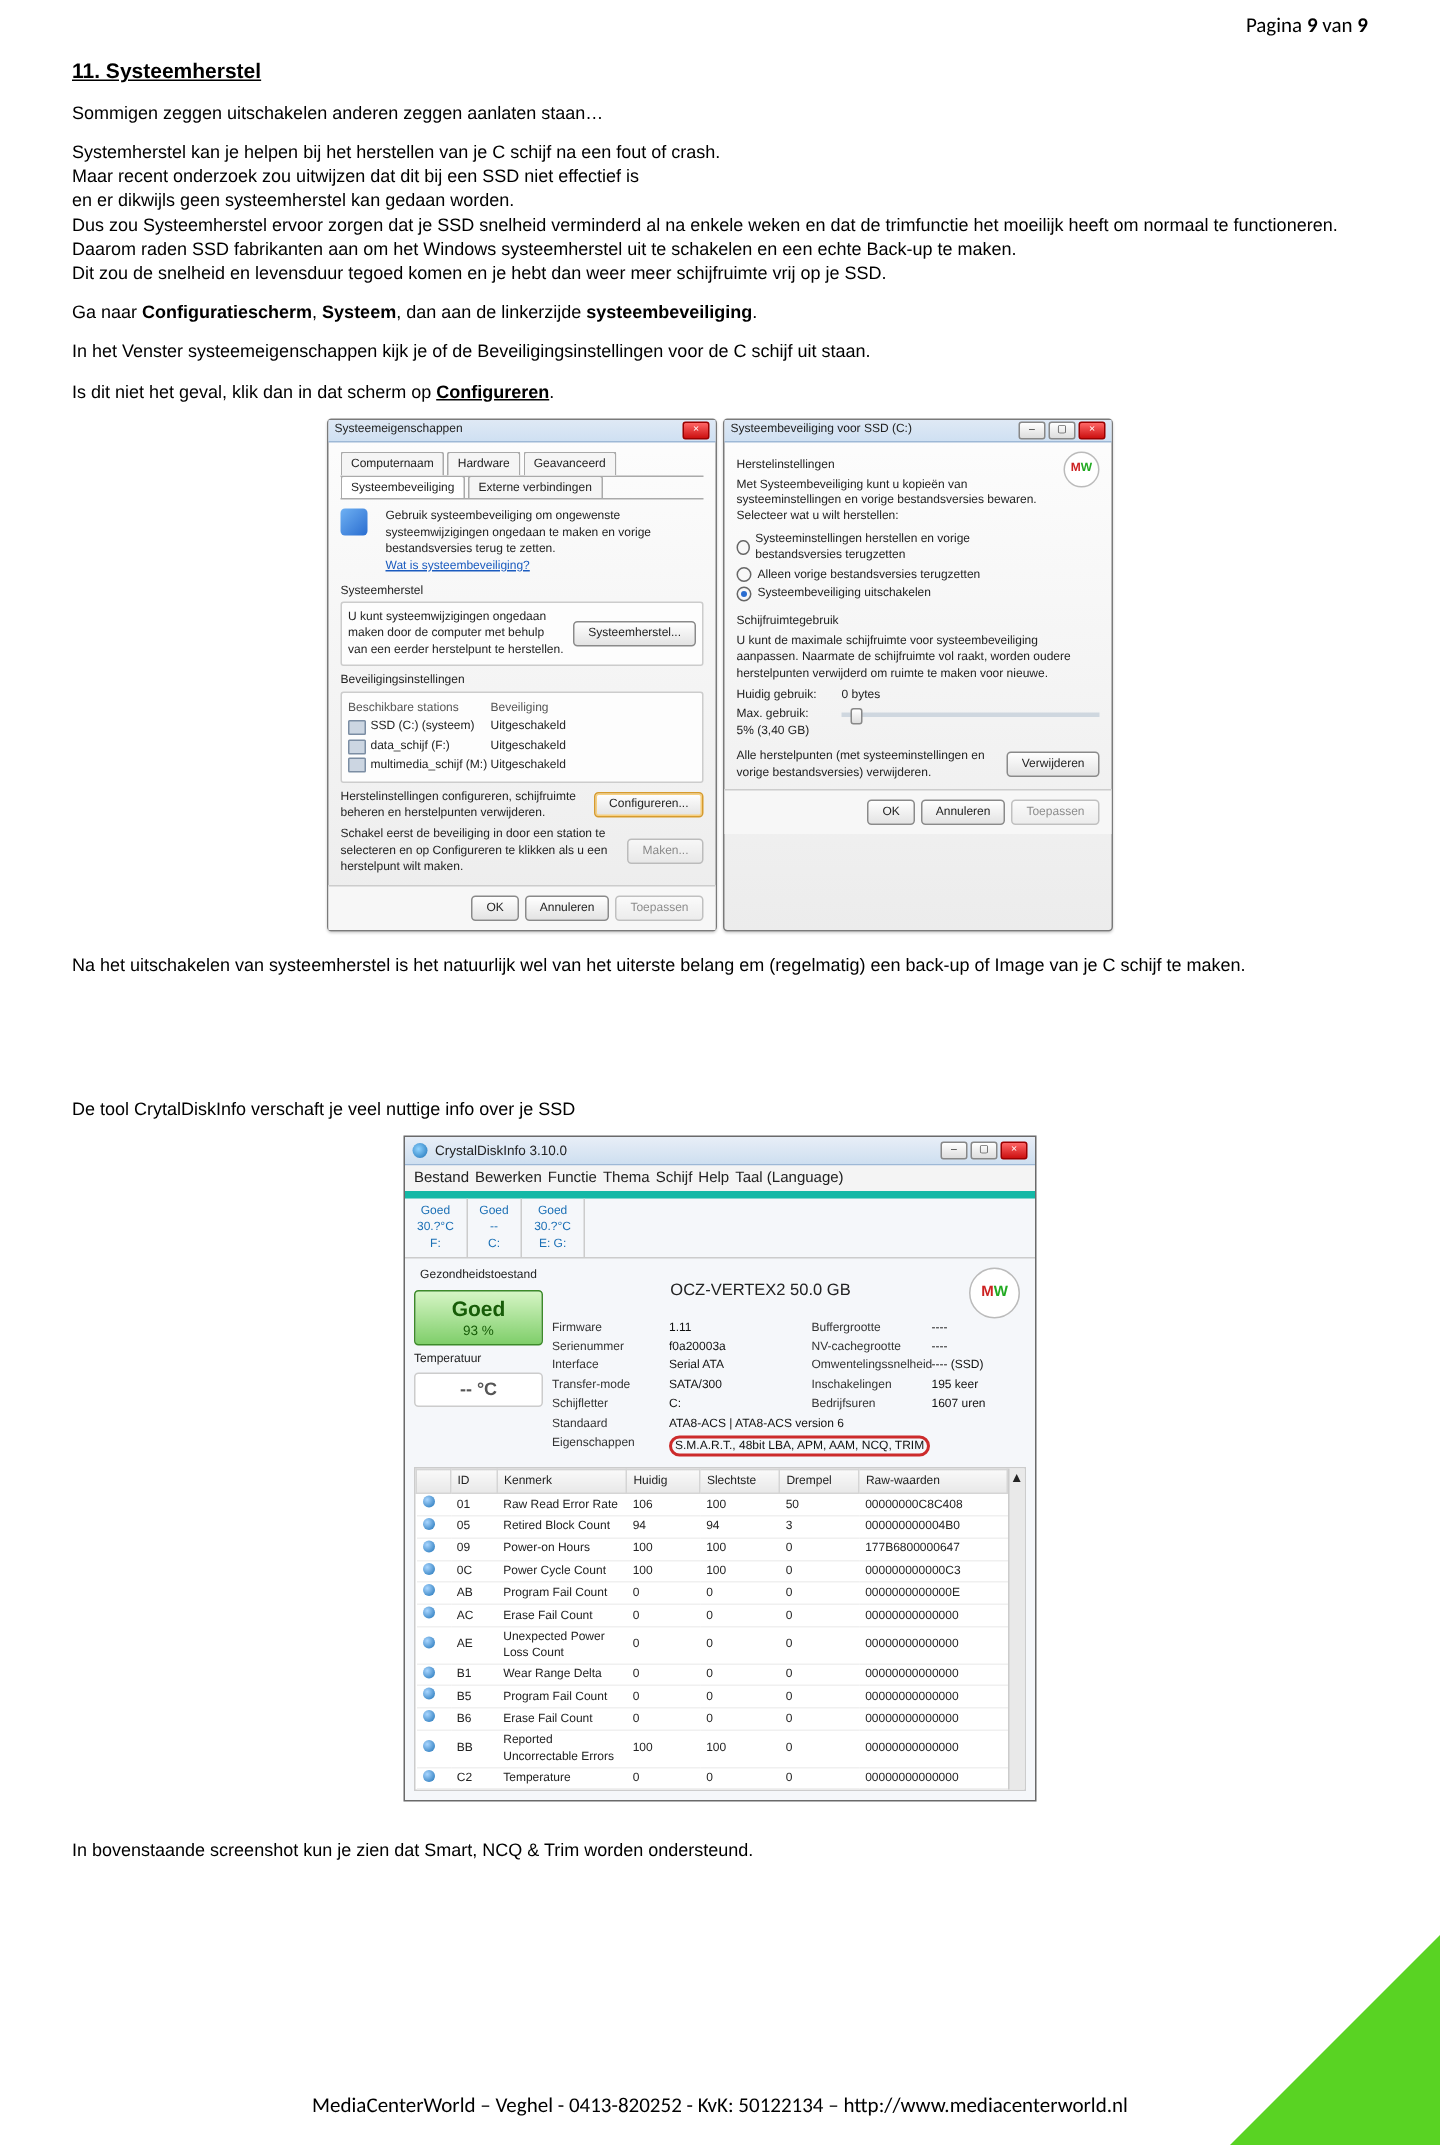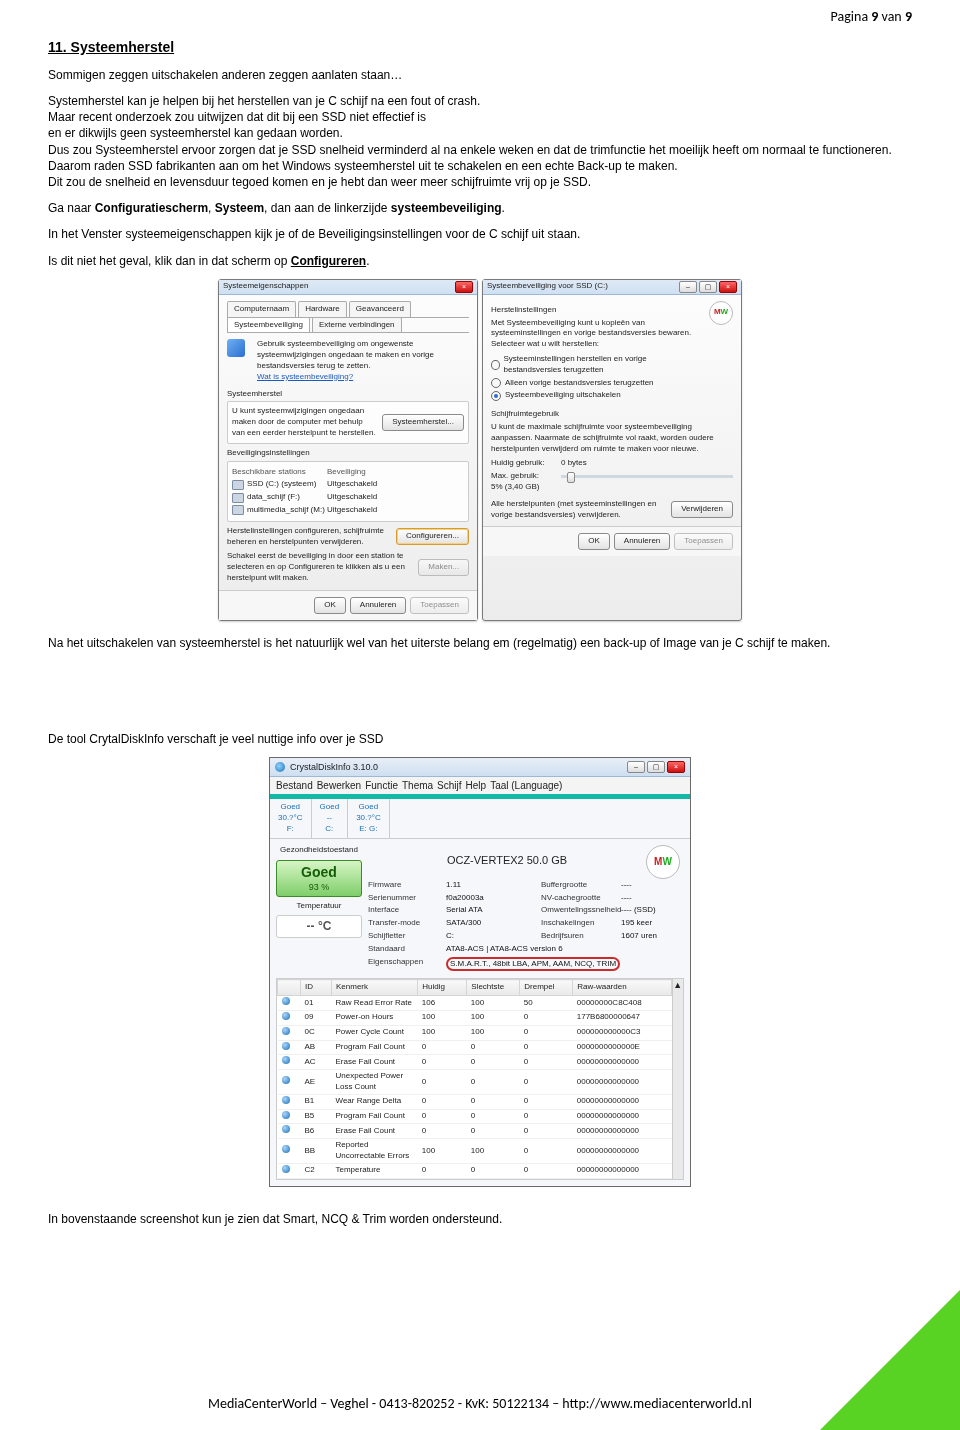--- a/index.html
+++ b/index.html
@@ -266,21 +266,21 @@
       <div class="disk"><span class="lab">Goed</span><br><span>--</span><br><span>C:</span></div>
       <div class="disk"><span class="lab">Goed</span><br><span>30.?°C</span><br><span>E: G:</span></div>
     </div>
     <div class="summary">
       <div class="sumleft">
         <div style="font-size:8px;text-align:center">Gezondheidstoestand</div>
         <div class="health">
           <div class="big">Goed</div>
           <div>93 %</div>
         </div>
-        <div style="font-size:8px;text-align:center">Temperatuur</div>
+        <div style="font-size:8px;">Temperatuur</div>
         <div class="temp">-- °C</div>
       </div>
       <div class="sumright">
         <div style="display:flex;align-items:center">
           <div style="flex:1" class="model">OCZ-VERTEX2  50.0 GB</div>
           <div class="cdi-logo">
               <span class="r">M</span>
               <span class="g">W</span>
             </div>
         </div>
@@ -359,20 +359,29 @@
               <td><span class="bluedot"></span></td>
               <td>01</td>
               <td>Raw Read Error Rate</td>
               <td>106</td>
               <td>100</td>
               <td>50</td>
               <td>00000000C8C408</td>
             </tr>
             <tr>
               <td><span class="bluedot"></span></td>
+              <td>05</td>
+              <td>Retired Block Count</td>
+              <td>94</td>
+              <td>94</td>
+              <td>3</td>
+              <td>000000000004B0</td>
+            </tr>
+            <tr>
+              <td><span class="bluedot"></span></td>
               <td>09</td>
               <td>Power-on Hours</td>
               <td>100</td>
               <td>100</td>
               <td>0</td>
               <td>177B6800000647</td>
             </tr>
             <tr>
               <td><span class="bluedot"></span></td>
               <td>0C</td>

